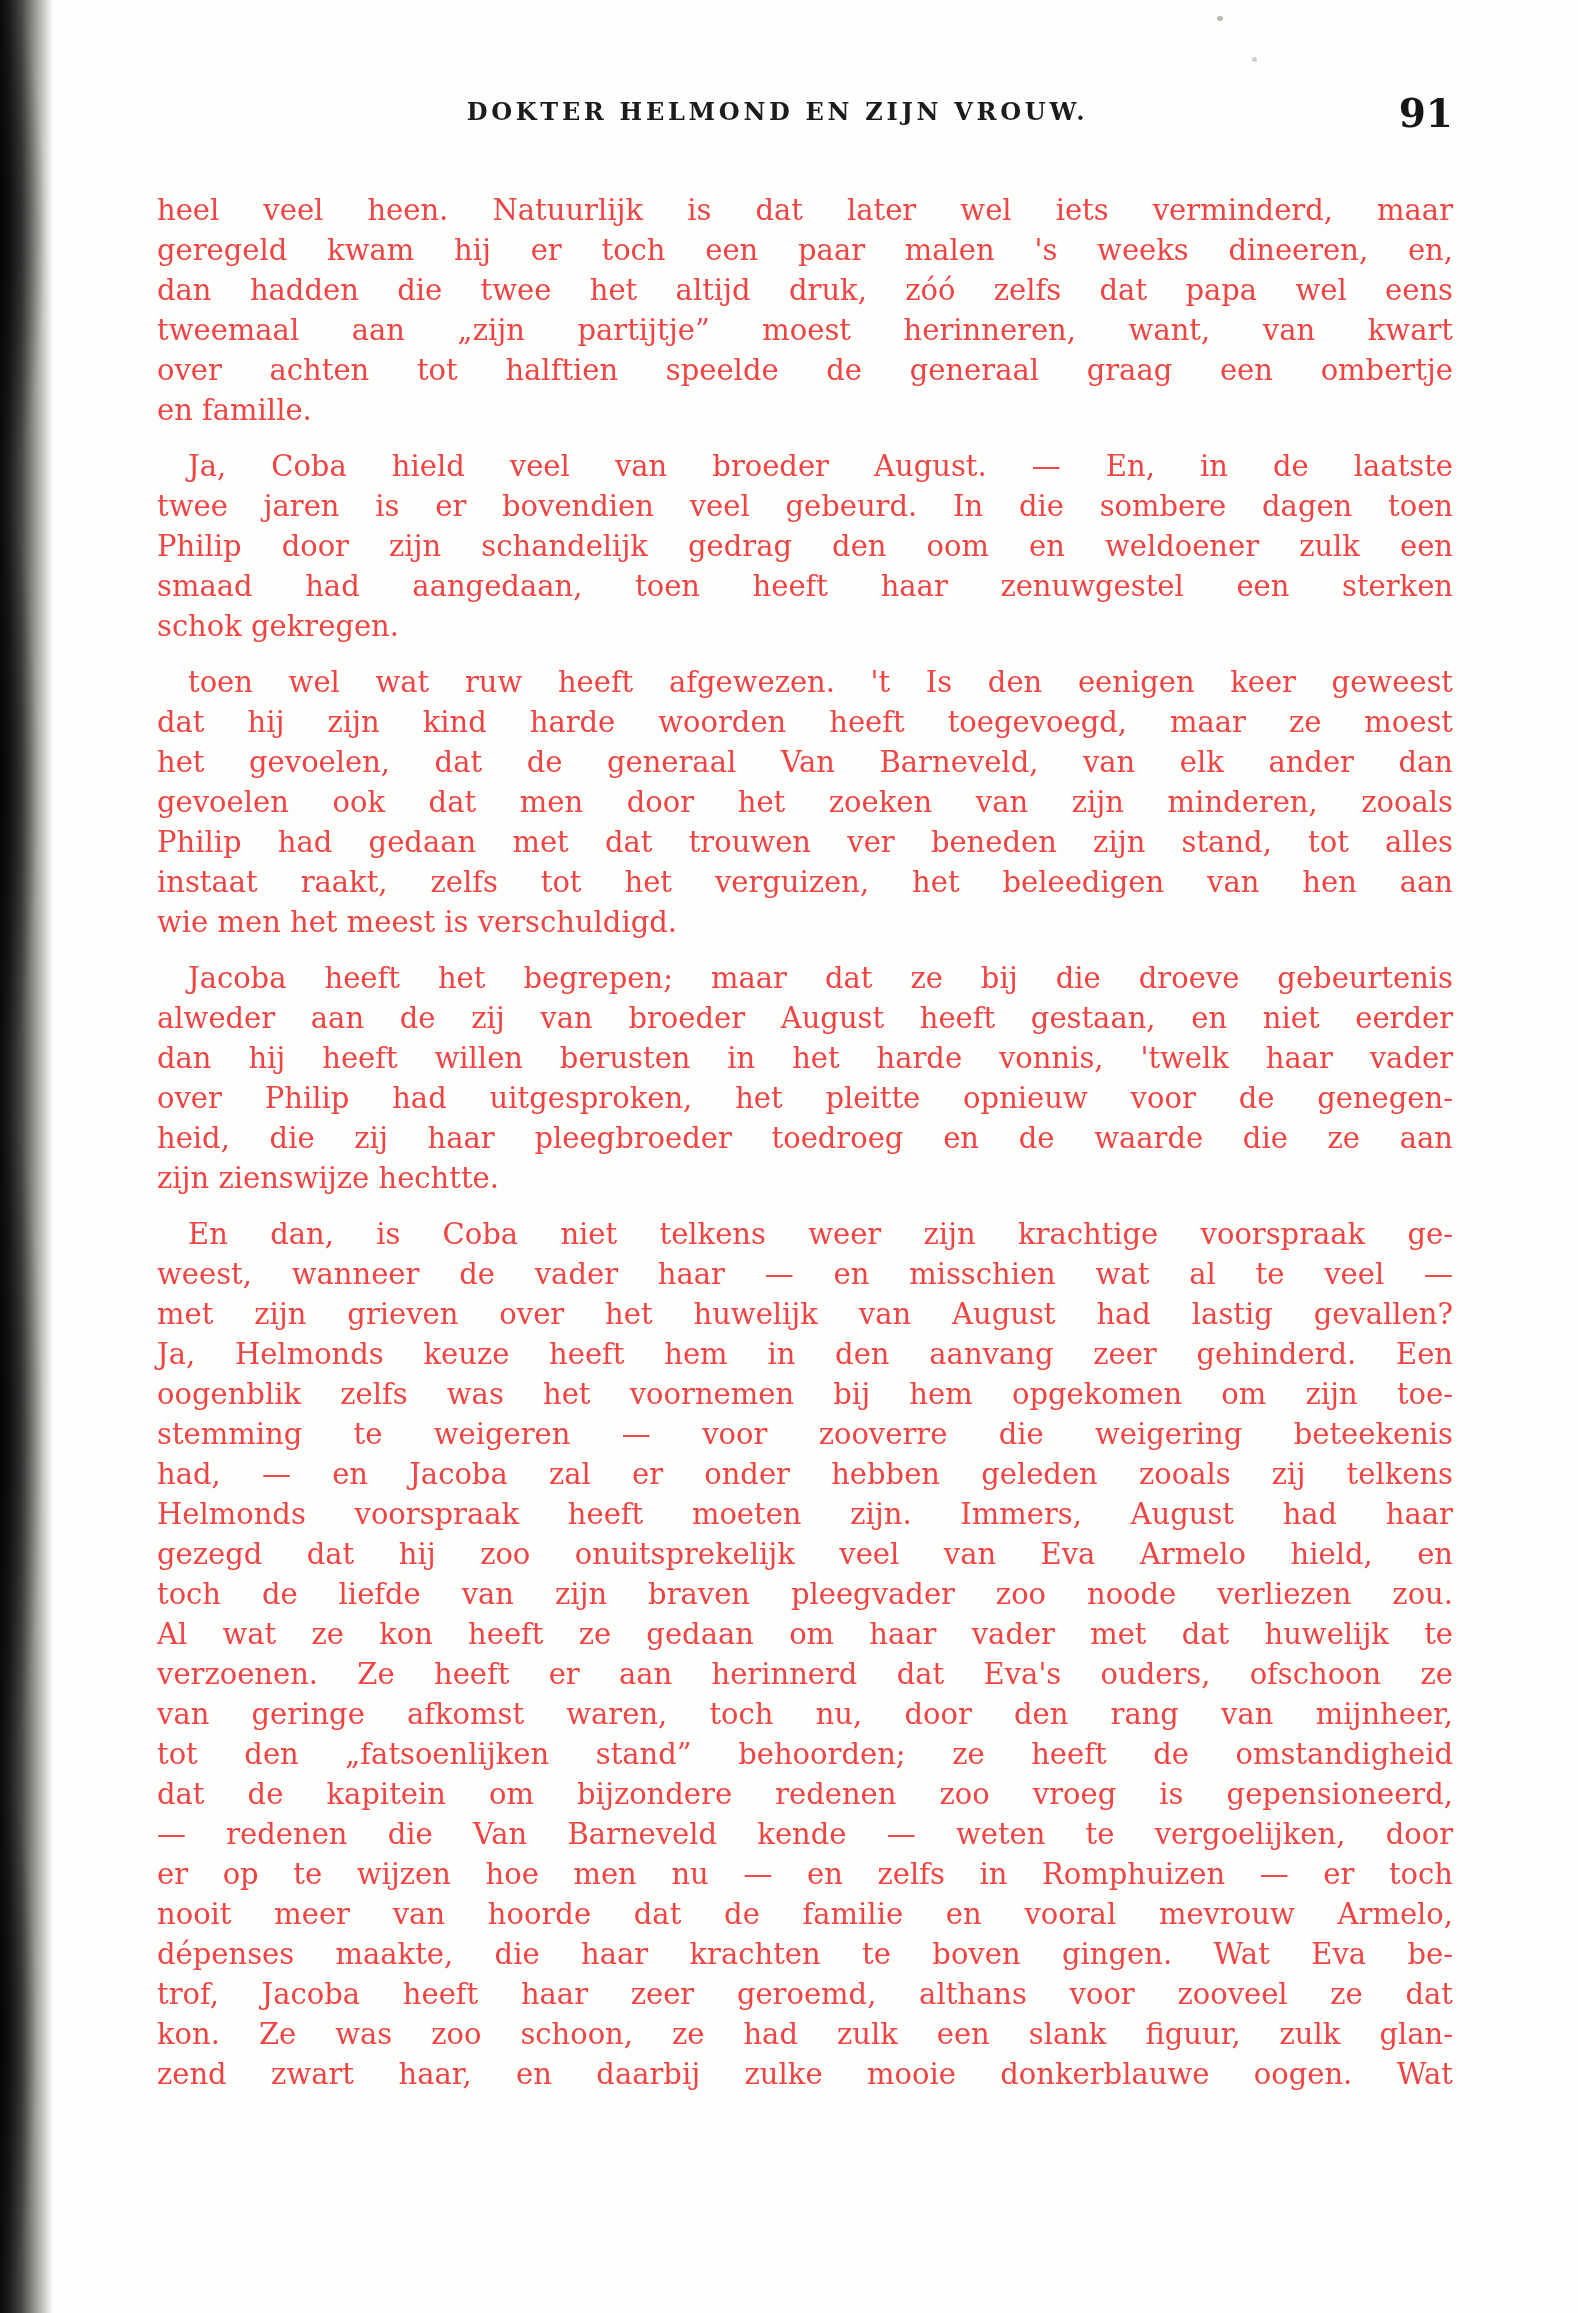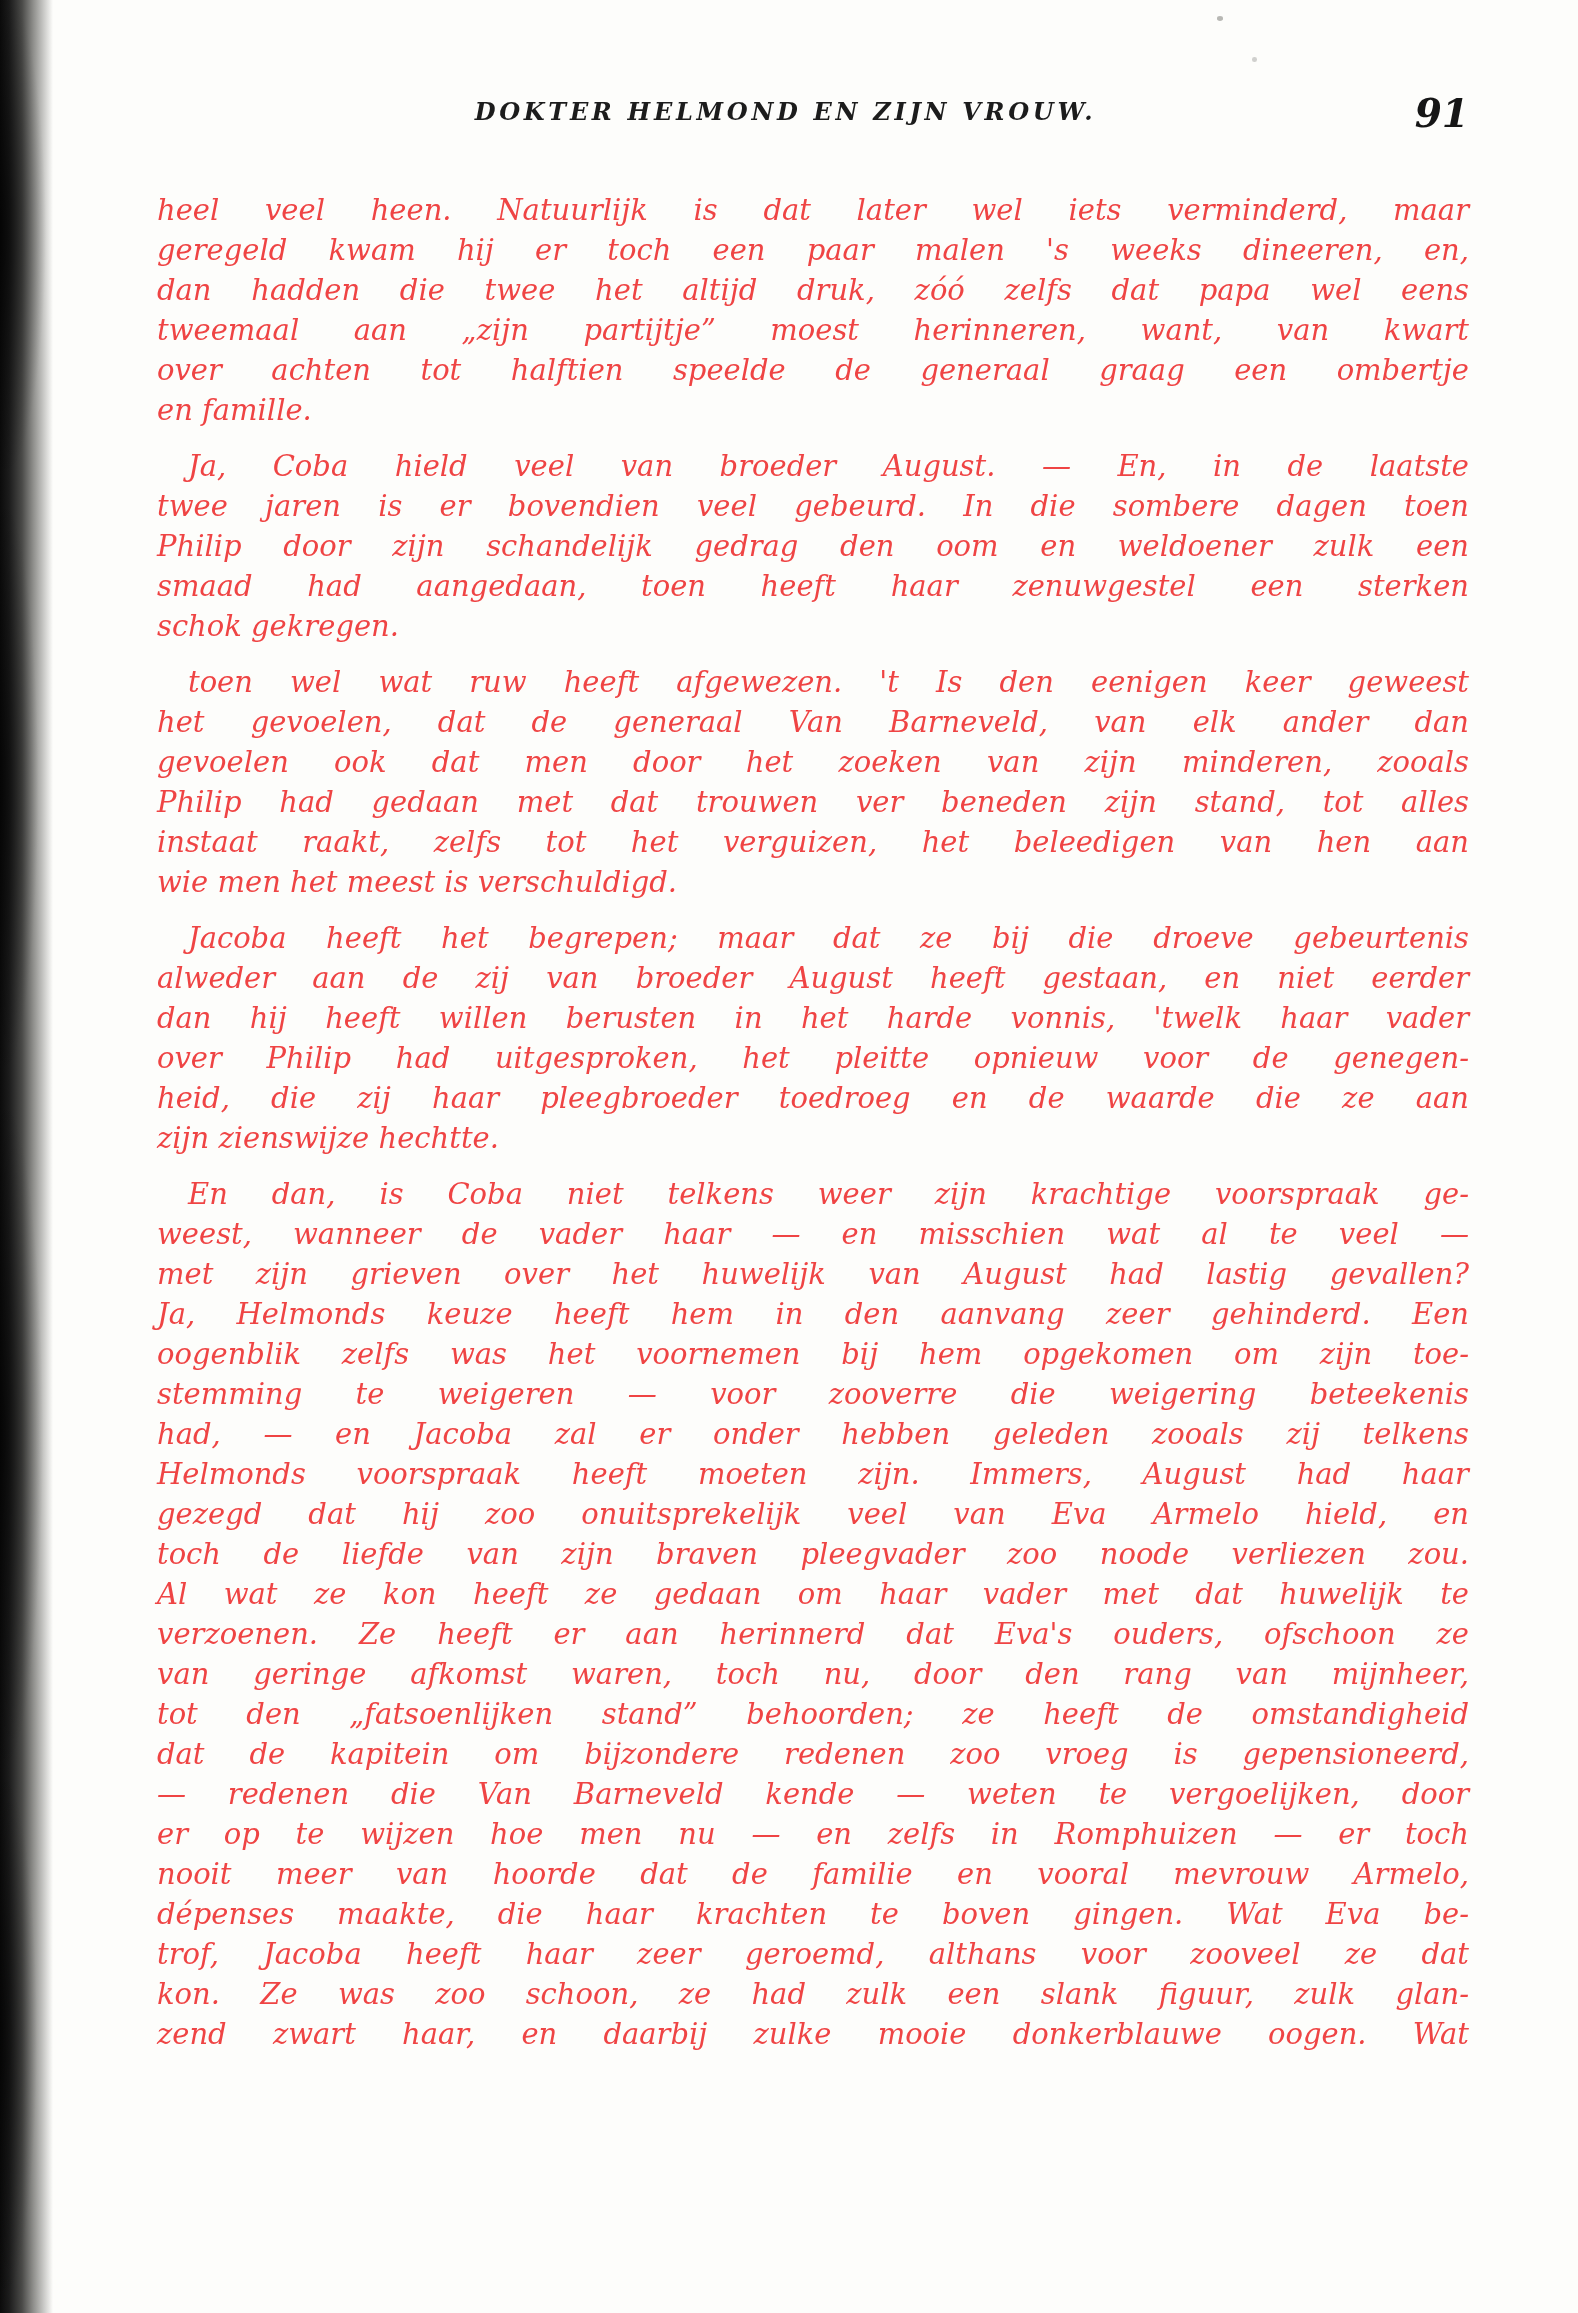--- a/index.html
+++ b/index.html
@@ -41,23 +41,22 @@
     border-radius: 50%;
     background: #9a9a96;
     opacity: 0.7;
   }
   .speck.s1 { width: 6.4px; height: 4.6px; right: 356px; top: 16.4px; }
   .speck.s2 { width: 4.6px; height: 4.6px; right: 322px; top: 57px; opacity: 0.45; }
 
   .content {
     position: absolute;
     left: 157px;
-    right: 110px;
+    right: 126px;
     top: 97px;
-    font-style: italic;
   }
   .header {
     position: relative;
     height: 40px;
     margin-bottom: 53px;
   }
   .running-title {
     display: block;
     text-align: center;
     font-size: 24px;
@@ -114,20 +113,21 @@
         </div>
       <div class="para indent">
           <div class="line">Ja, Coba hield veel van broeder August. — En, in de laatste</div>
           <div class="line">twee jaren is er bovendien veel gebeurd. In die sombere dagen toen</div>
           <div class="line">Philip door zijn schandelijk gedrag den oom en weldoener zulk een</div>
           <div class="line">smaad had aangedaan, toen heeft haar zenuwgestel een sterken</div>
           <div class="line last">schok gekregen.</div>
         </div>
       <div class="para indent">
           <div class="line">toen wel wat ruw heeft afgewezen. 't Is den eenigen keer geweest</div>
+          <div class="line">dat hij zijn kind harde woorden heeft toegevoegd, maar ze moest</div>
           <div class="line">het gevoelen, dat de generaal Van Barneveld, van elk ander dan</div>
           <div class="line">gevoelen ook dat men door het zoeken van zijn minderen, zooals</div>
           <div class="line">Philip had gedaan met dat trouwen ver beneden zijn stand, tot alles</div>
           <div class="line">instaat raakt, zelfs tot het verguizen, het beleedigen van hen aan</div>
           <div class="line last">wie men het meest is verschuldigd.</div>
         </div>
       <div class="para indent">
           <div class="line">Jacoba heeft het begrepen; maar dat ze bij die droeve gebeurtenis</div>
           <div class="line">alweder aan de zij van broeder August heeft gestaan, en niet eerder</div>
           <div class="line">dan hij heeft willen berusten in het harde vonnis, 'twelk haar vader</div>

